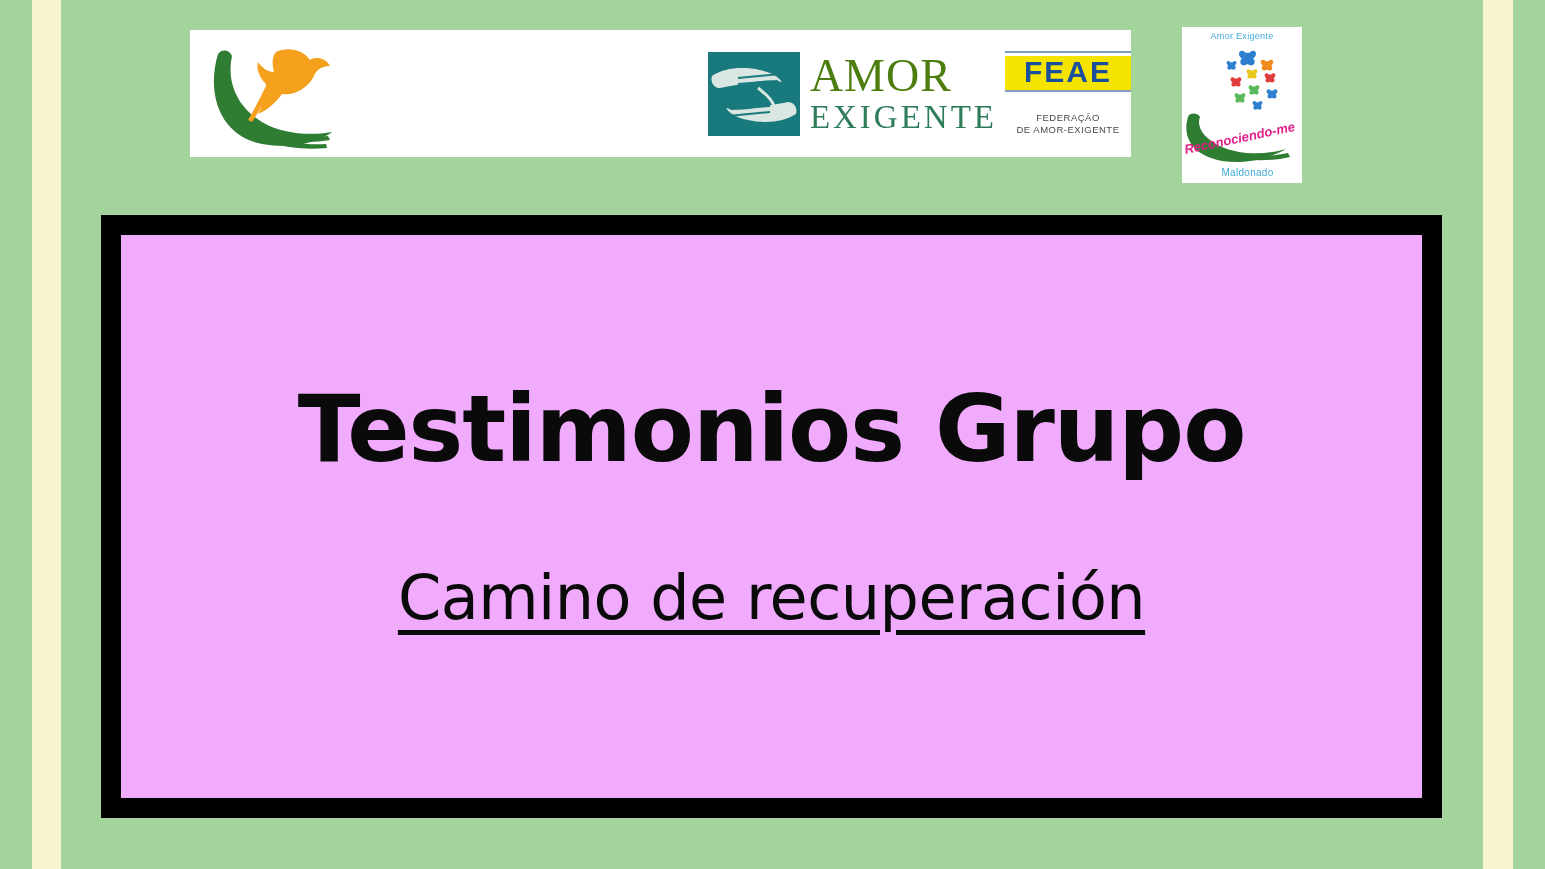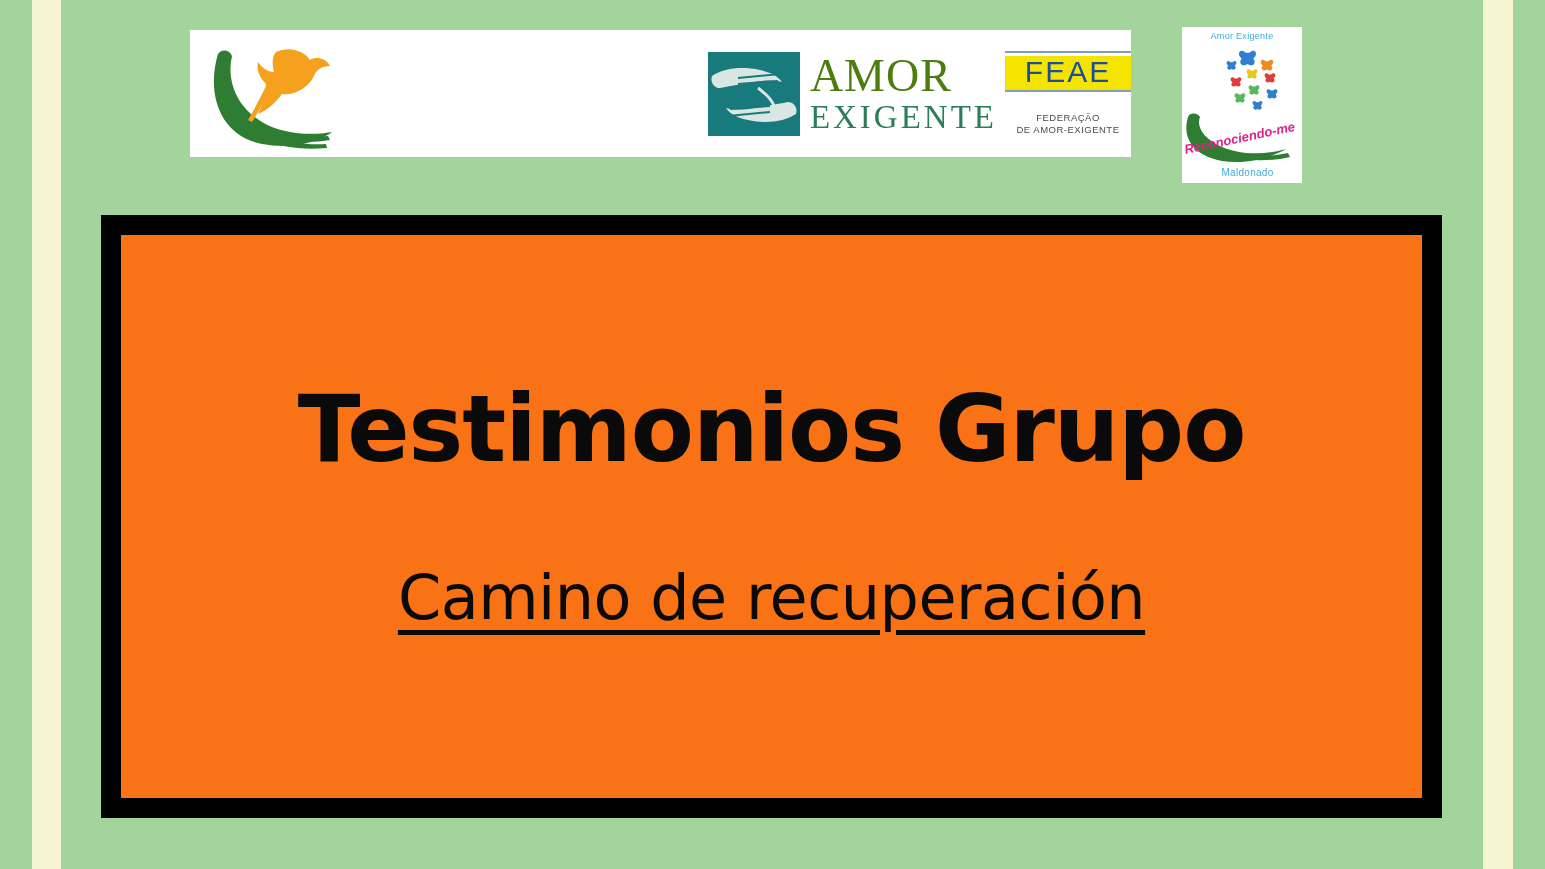--- a/index.html
+++ b/index.html
@@ -101,21 +101,21 @@
   }
   .feae-rule {
     height: 2px;
     background: #7e9cc4;
     margin: 0 0 3px 0;
   }
   .feae-chip {
     background: #f5e400;
     color: #1b4f9c;
     font-size: 30px;
-    font-weight: normal;
+    font-weight: bold;
     text-align: center;
     letter-spacing: 2px;
     padding: 1px 0 3px 0;
     line-height: 1;
   }
   .feae-sub {
     color: #4a4a4a;
     font-size: 9.5px;
     text-align: center;
     letter-spacing: 0.5px;
@@ -180,21 +180,21 @@
     top: 215px;
     width: 1341px;
     height: 603px;
     background: #000000;
     box-sizing: border-box;
     padding: 20px;
   }
   .content-inner {
     width: 100%;
     height: 100%;
-    background: #f97316;
+    background: #f0abfc;
     display: flex;
     flex-direction: column;
     justify-content: center;
     align-items: center;
     box-sizing: border-box;
     padding: 10px 40px 46px 40px;
   }
   .title-line {
     font-family: "DejaVu Sans", sans-serif;
     font-weight: bold;

